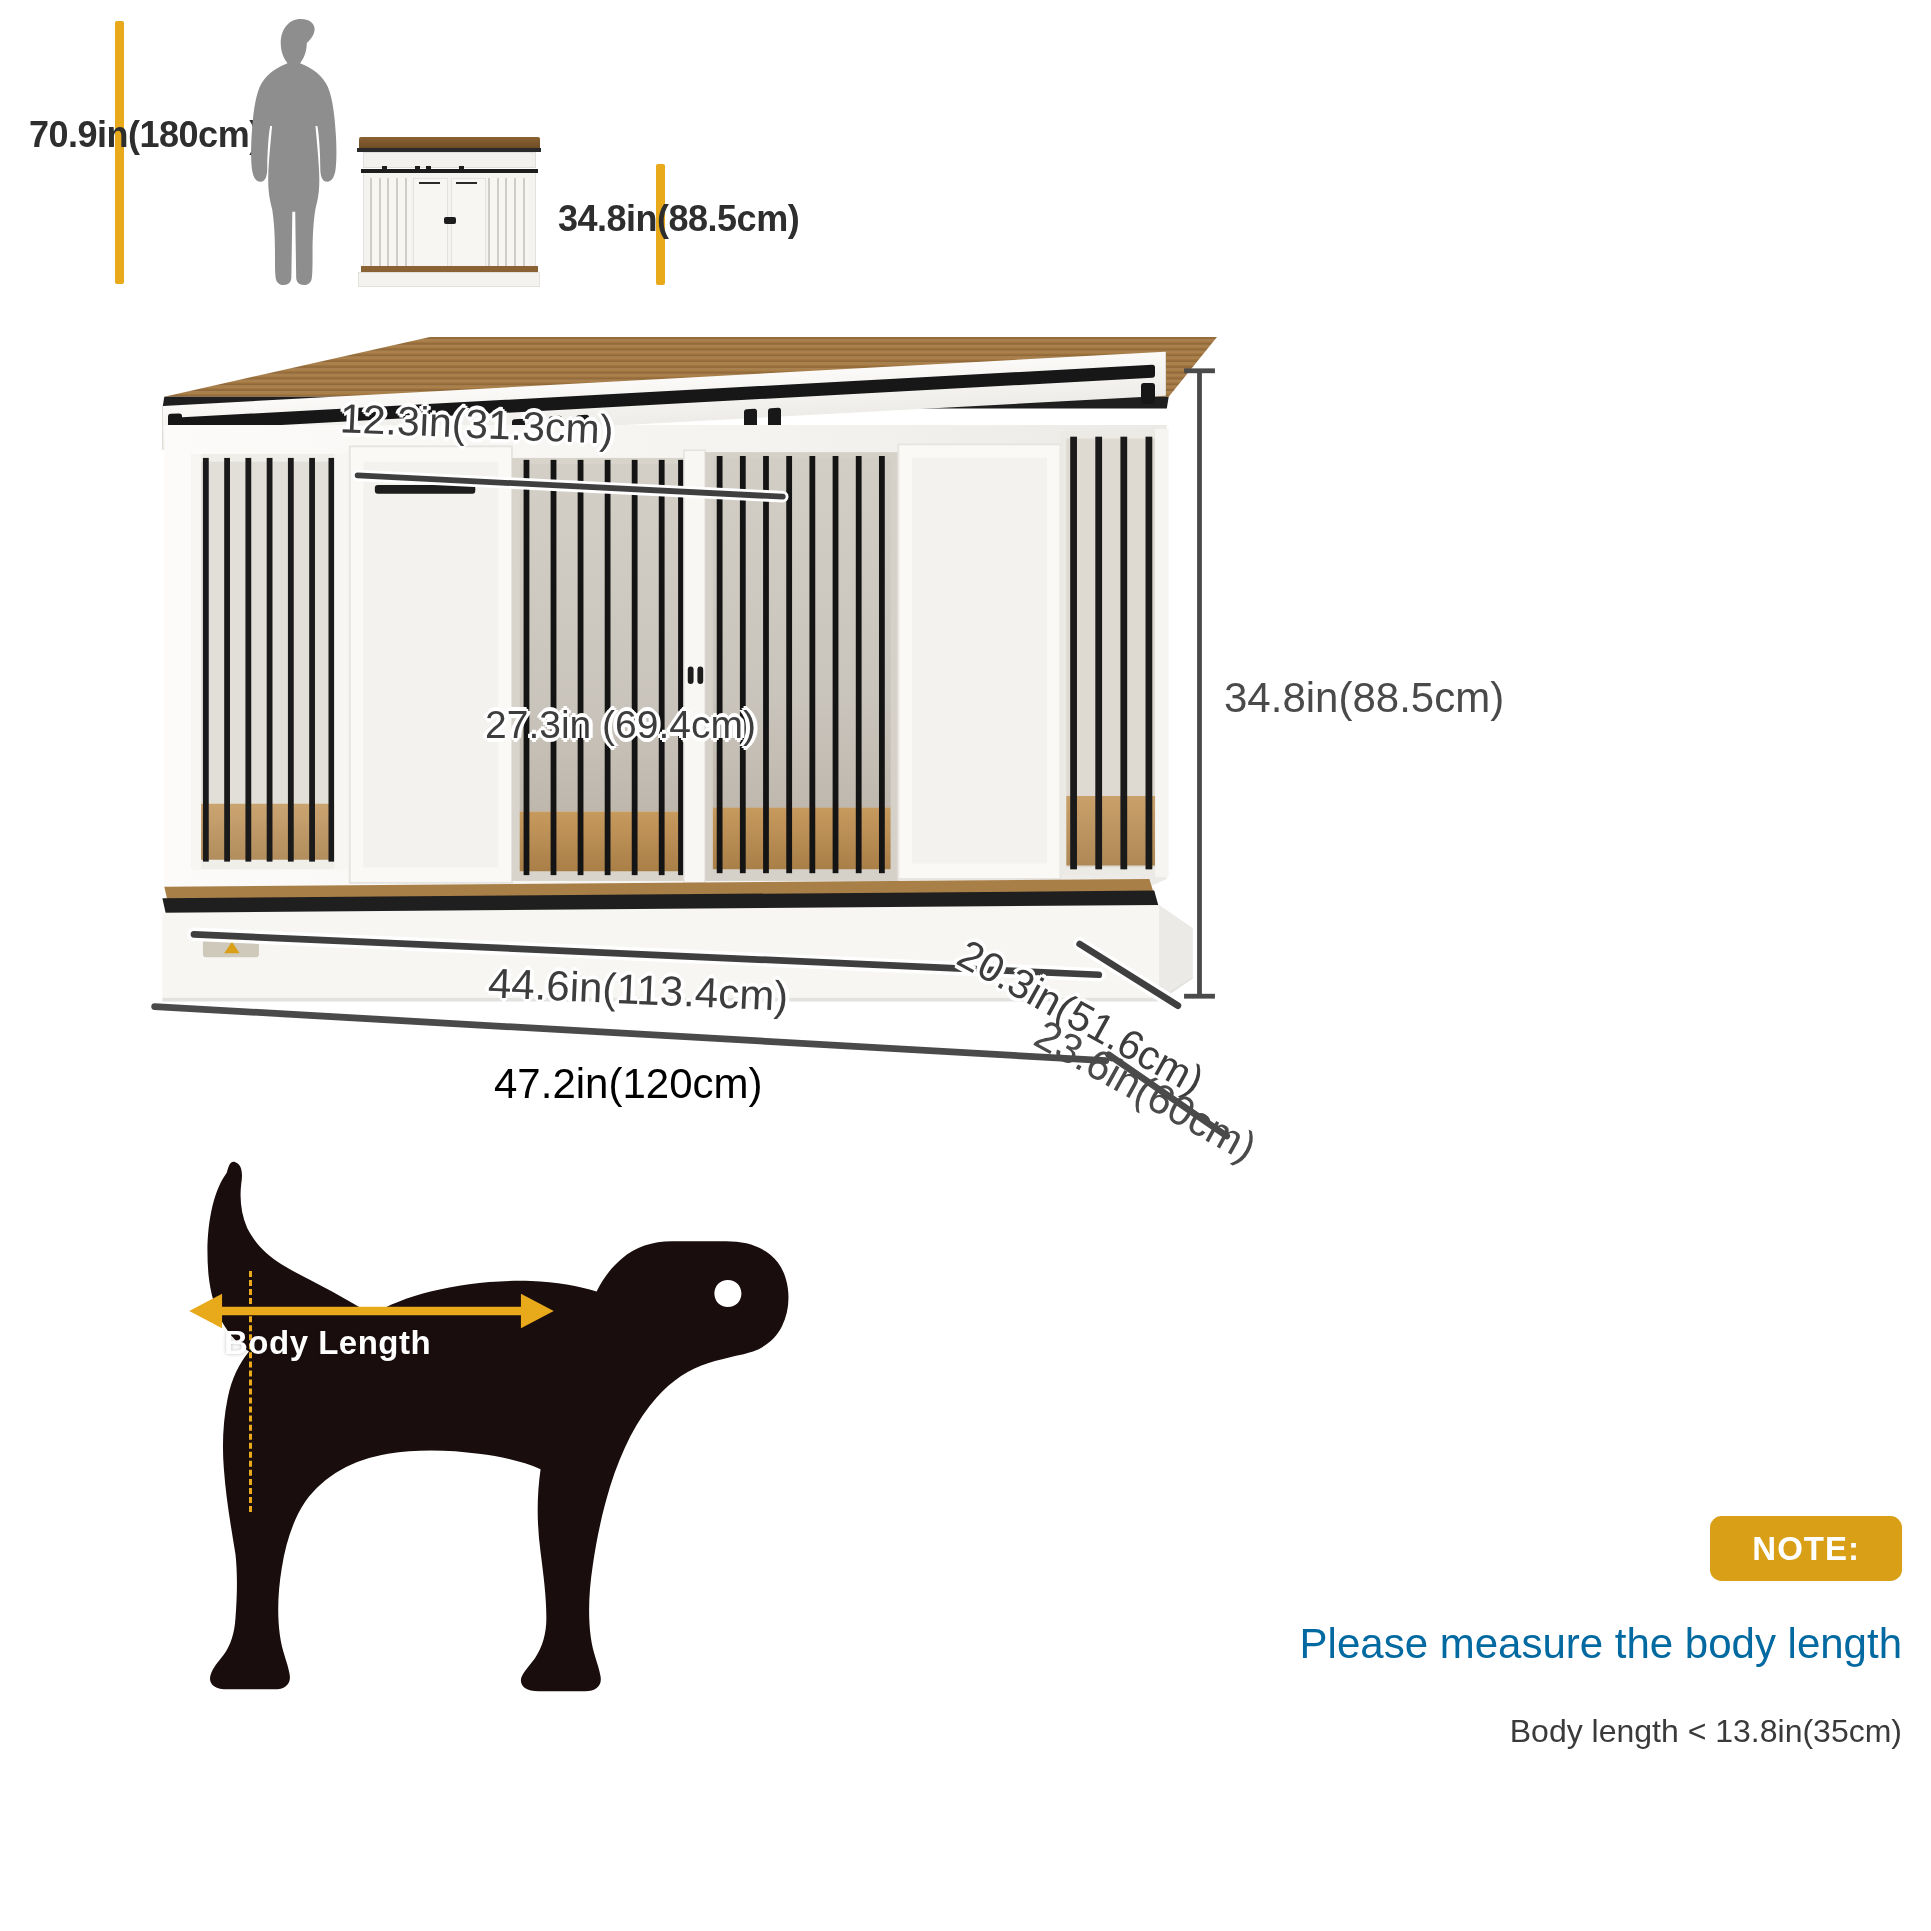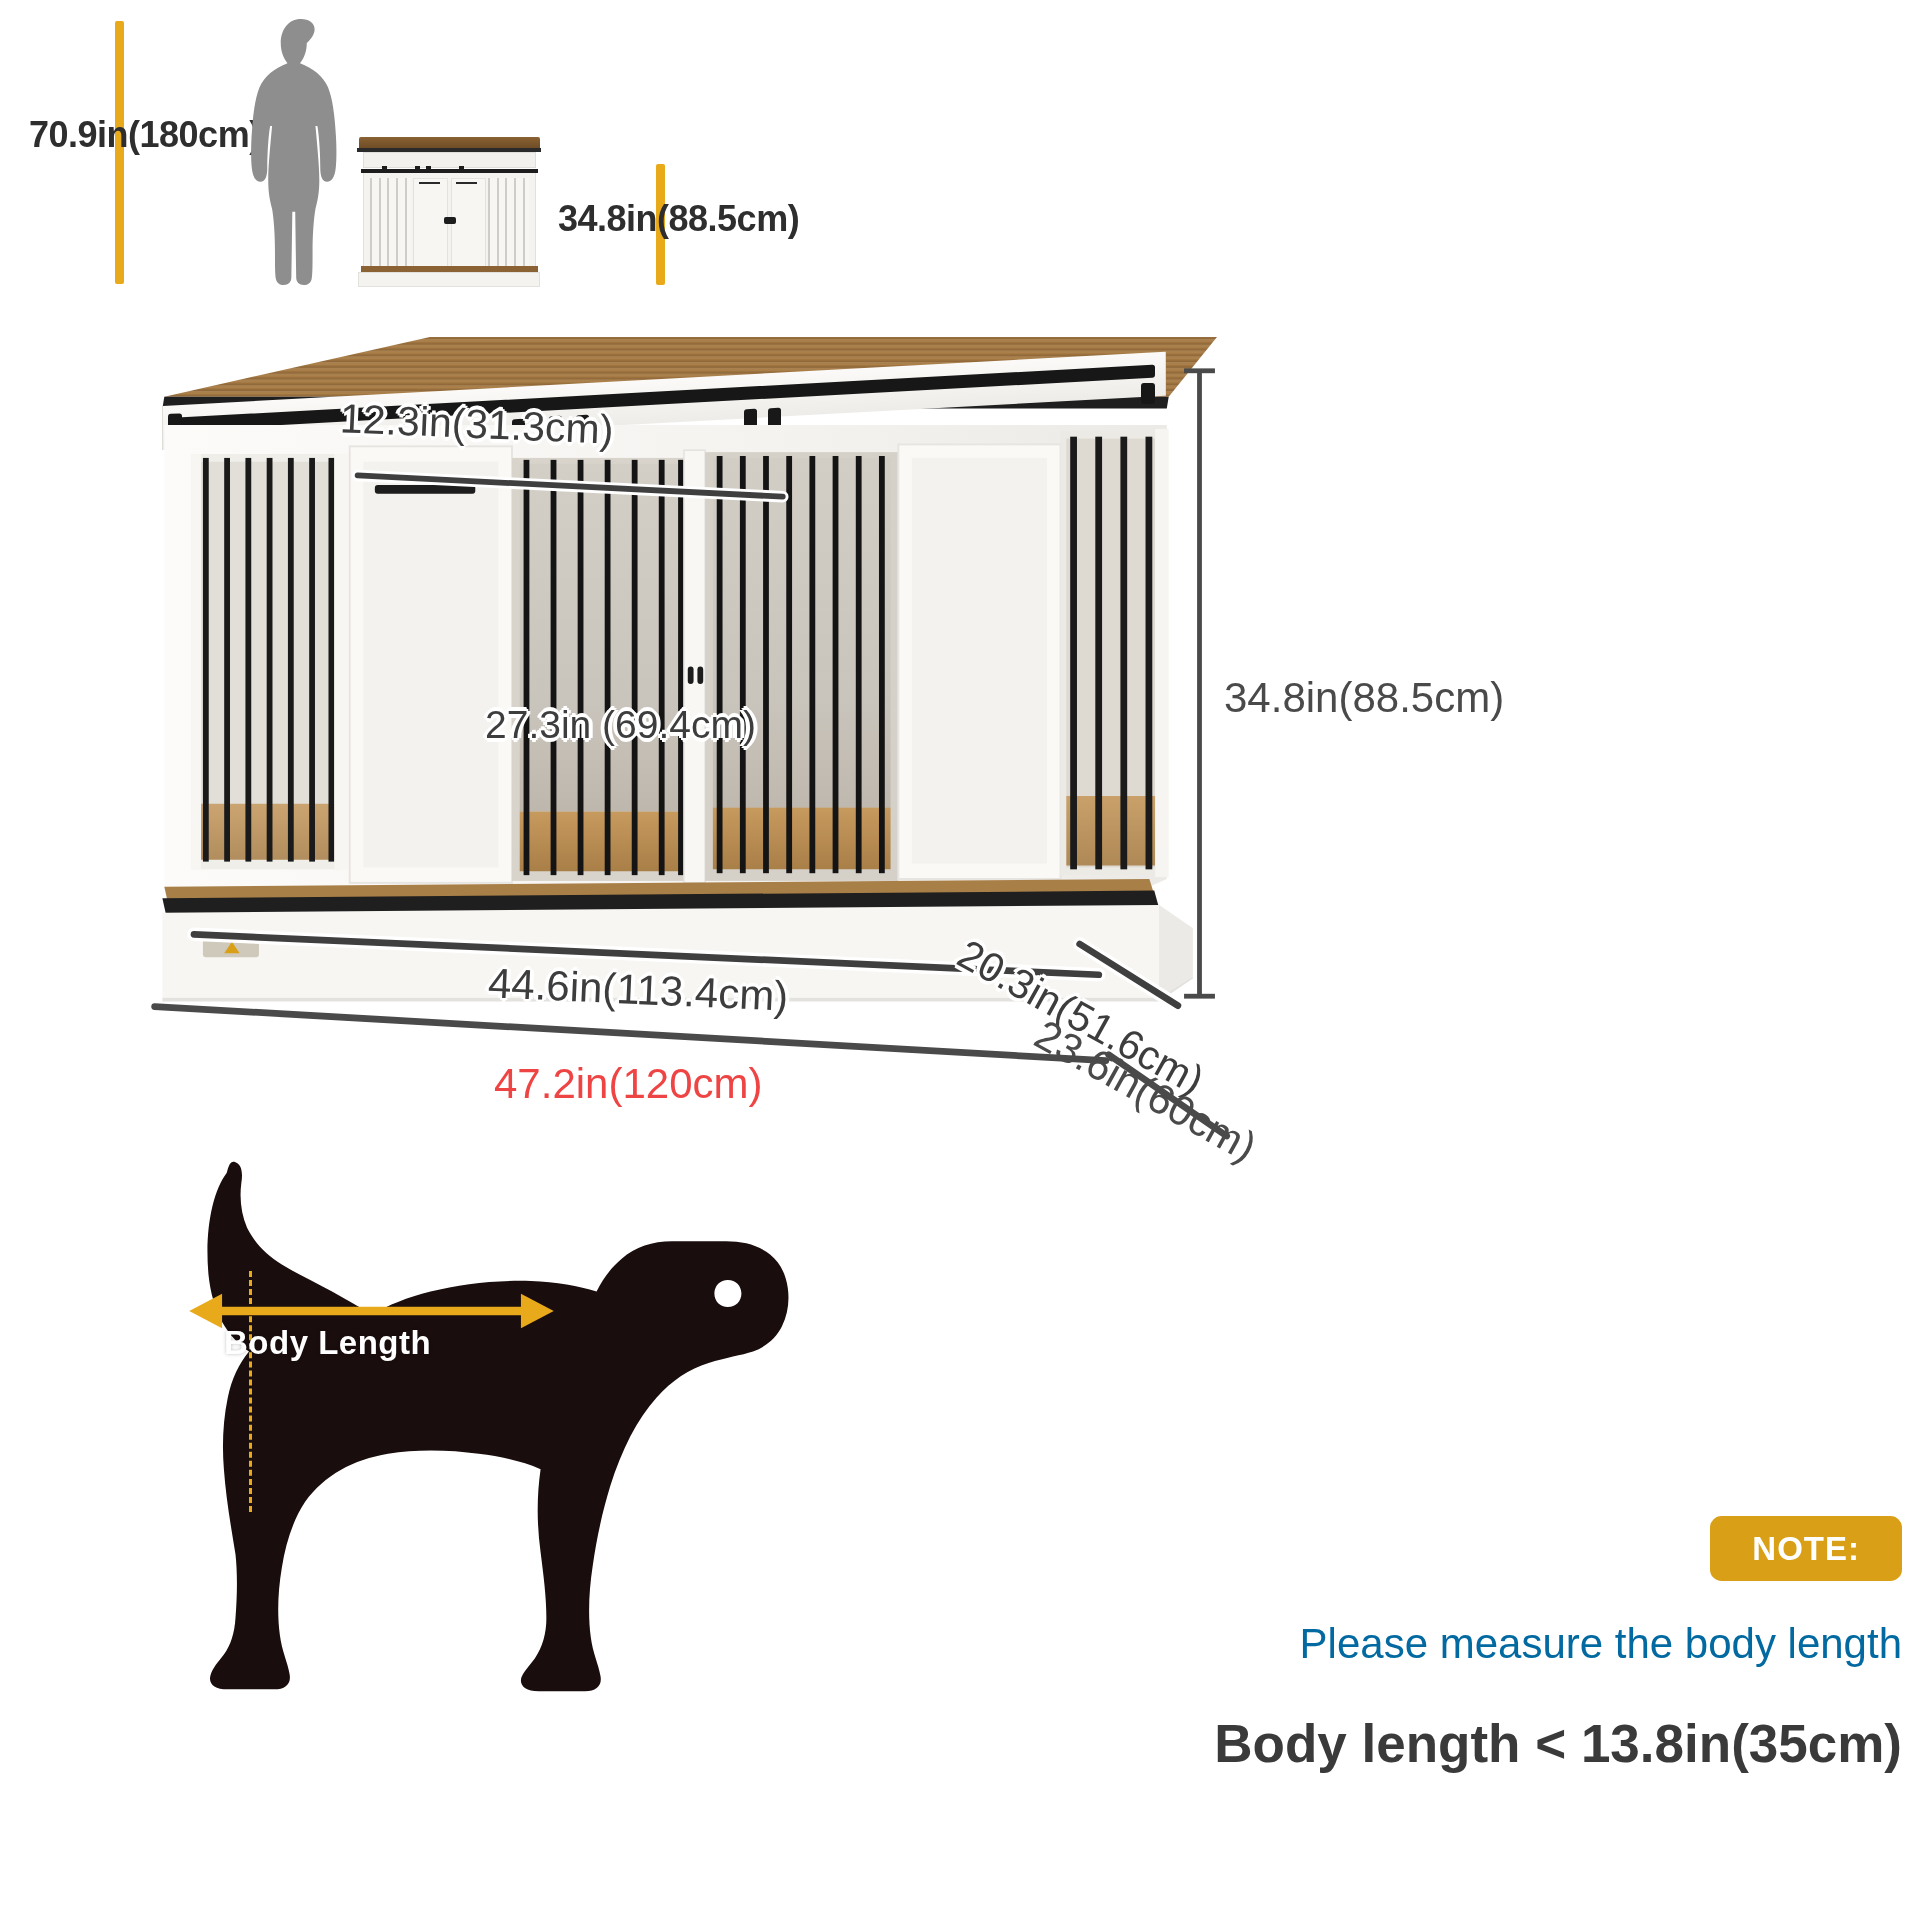--- a/index.html
+++ b/index.html
@@ -29,21 +29,21 @@
 
   
   .crate-wrap { position:absolute; left:145px; top:333px; width:1072px; height:695px; }
 
   
   .note-badge {
     background:#d9a017; color:#fff; font-weight:700; font-size:33px;
     letter-spacing:1px; border-radius:11.6px; padding:13.5px 42px; display:inline-block;
   }
   .note-line { font-size:42px; color:#0369a1; line-height:1.25; font-weight:300;}
-  .note-big  { font-size:53px; color:#3a3a3a; font-weight:700;}
+  .note-big  { font-size:32px; color:#3a3a3a; font-weight:400;}
 
   .bodylen-label {
     font-size:33px; font-weight:700; color:#ffffff;
     text-shadow:0 0 3.9px rgba(0,0,0,.25);
     letter-spacing:0.5px;
   }
   .dashed-y { border-left:3.9px dashed #e8a91b; }
 </style>
 </head>
 <body>
@@ -266,21 +266,21 @@
 
   <svg class="abs" style="left:1072px; top:917px;" width="154" height="106" viewBox="0 0 160 110">
     <line x1="8" y1="28" x2="110" y2="92" stroke="#fff" stroke-width="14" stroke-linecap="round"></line>
     <line x1="8" y1="28" x2="110" y2="92" stroke="#3f3f3f" stroke-width="7" stroke-linecap="round"></line>
   </svg>
   <div class="abs dimtext outlined" style="left:944px; top:994px; font-size:41px; transform:rotate(29deg);">20.3in(51.6cm)</div>
 
   <svg class="abs" style="left:145px; top:993px;" width="985" height="87" viewBox="0 0 1020 90">
     <line x1="10" y1="14" x2="995" y2="70" stroke="#4a4a4a" stroke-width="7" stroke-linecap="round"></line>
   </svg>
-  <div class="abs dimtext" style="left:494px; top:1060px; font-size:42px; color:#ef4444;">47.2in(120cm)</div>
+  <div class="abs dimtext" style="left:494px; top:1060px; font-size:42px; color:#000000;">47.2in(120cm)</div>
 
   <svg class="abs" style="left:1101px; top:1043px;" width="174" height="126" viewBox="0 0 180 130">
     <line x1="8" y1="12" x2="130" y2="96" stroke="#4a4a4a" stroke-width="7" stroke-linecap="round"></line>
   </svg>
   <div class="abs dimtext" style="left:1023px; top:1067px; font-size:42px; color:#4a4a4a; transform:rotate(29deg);">23.6in(60cm)</div>
 
   <svg class="abs" style="left:135px; top:1139px;" width="676" height="560" viewBox="0 0 700 580">
     <path fill="#1a0d0d" d="
       M95 35 C80 55 72 95 76 140 C80 180 96 205 118 220
       C108 232 100 248 96 268 C91 292 90 318 92 342

